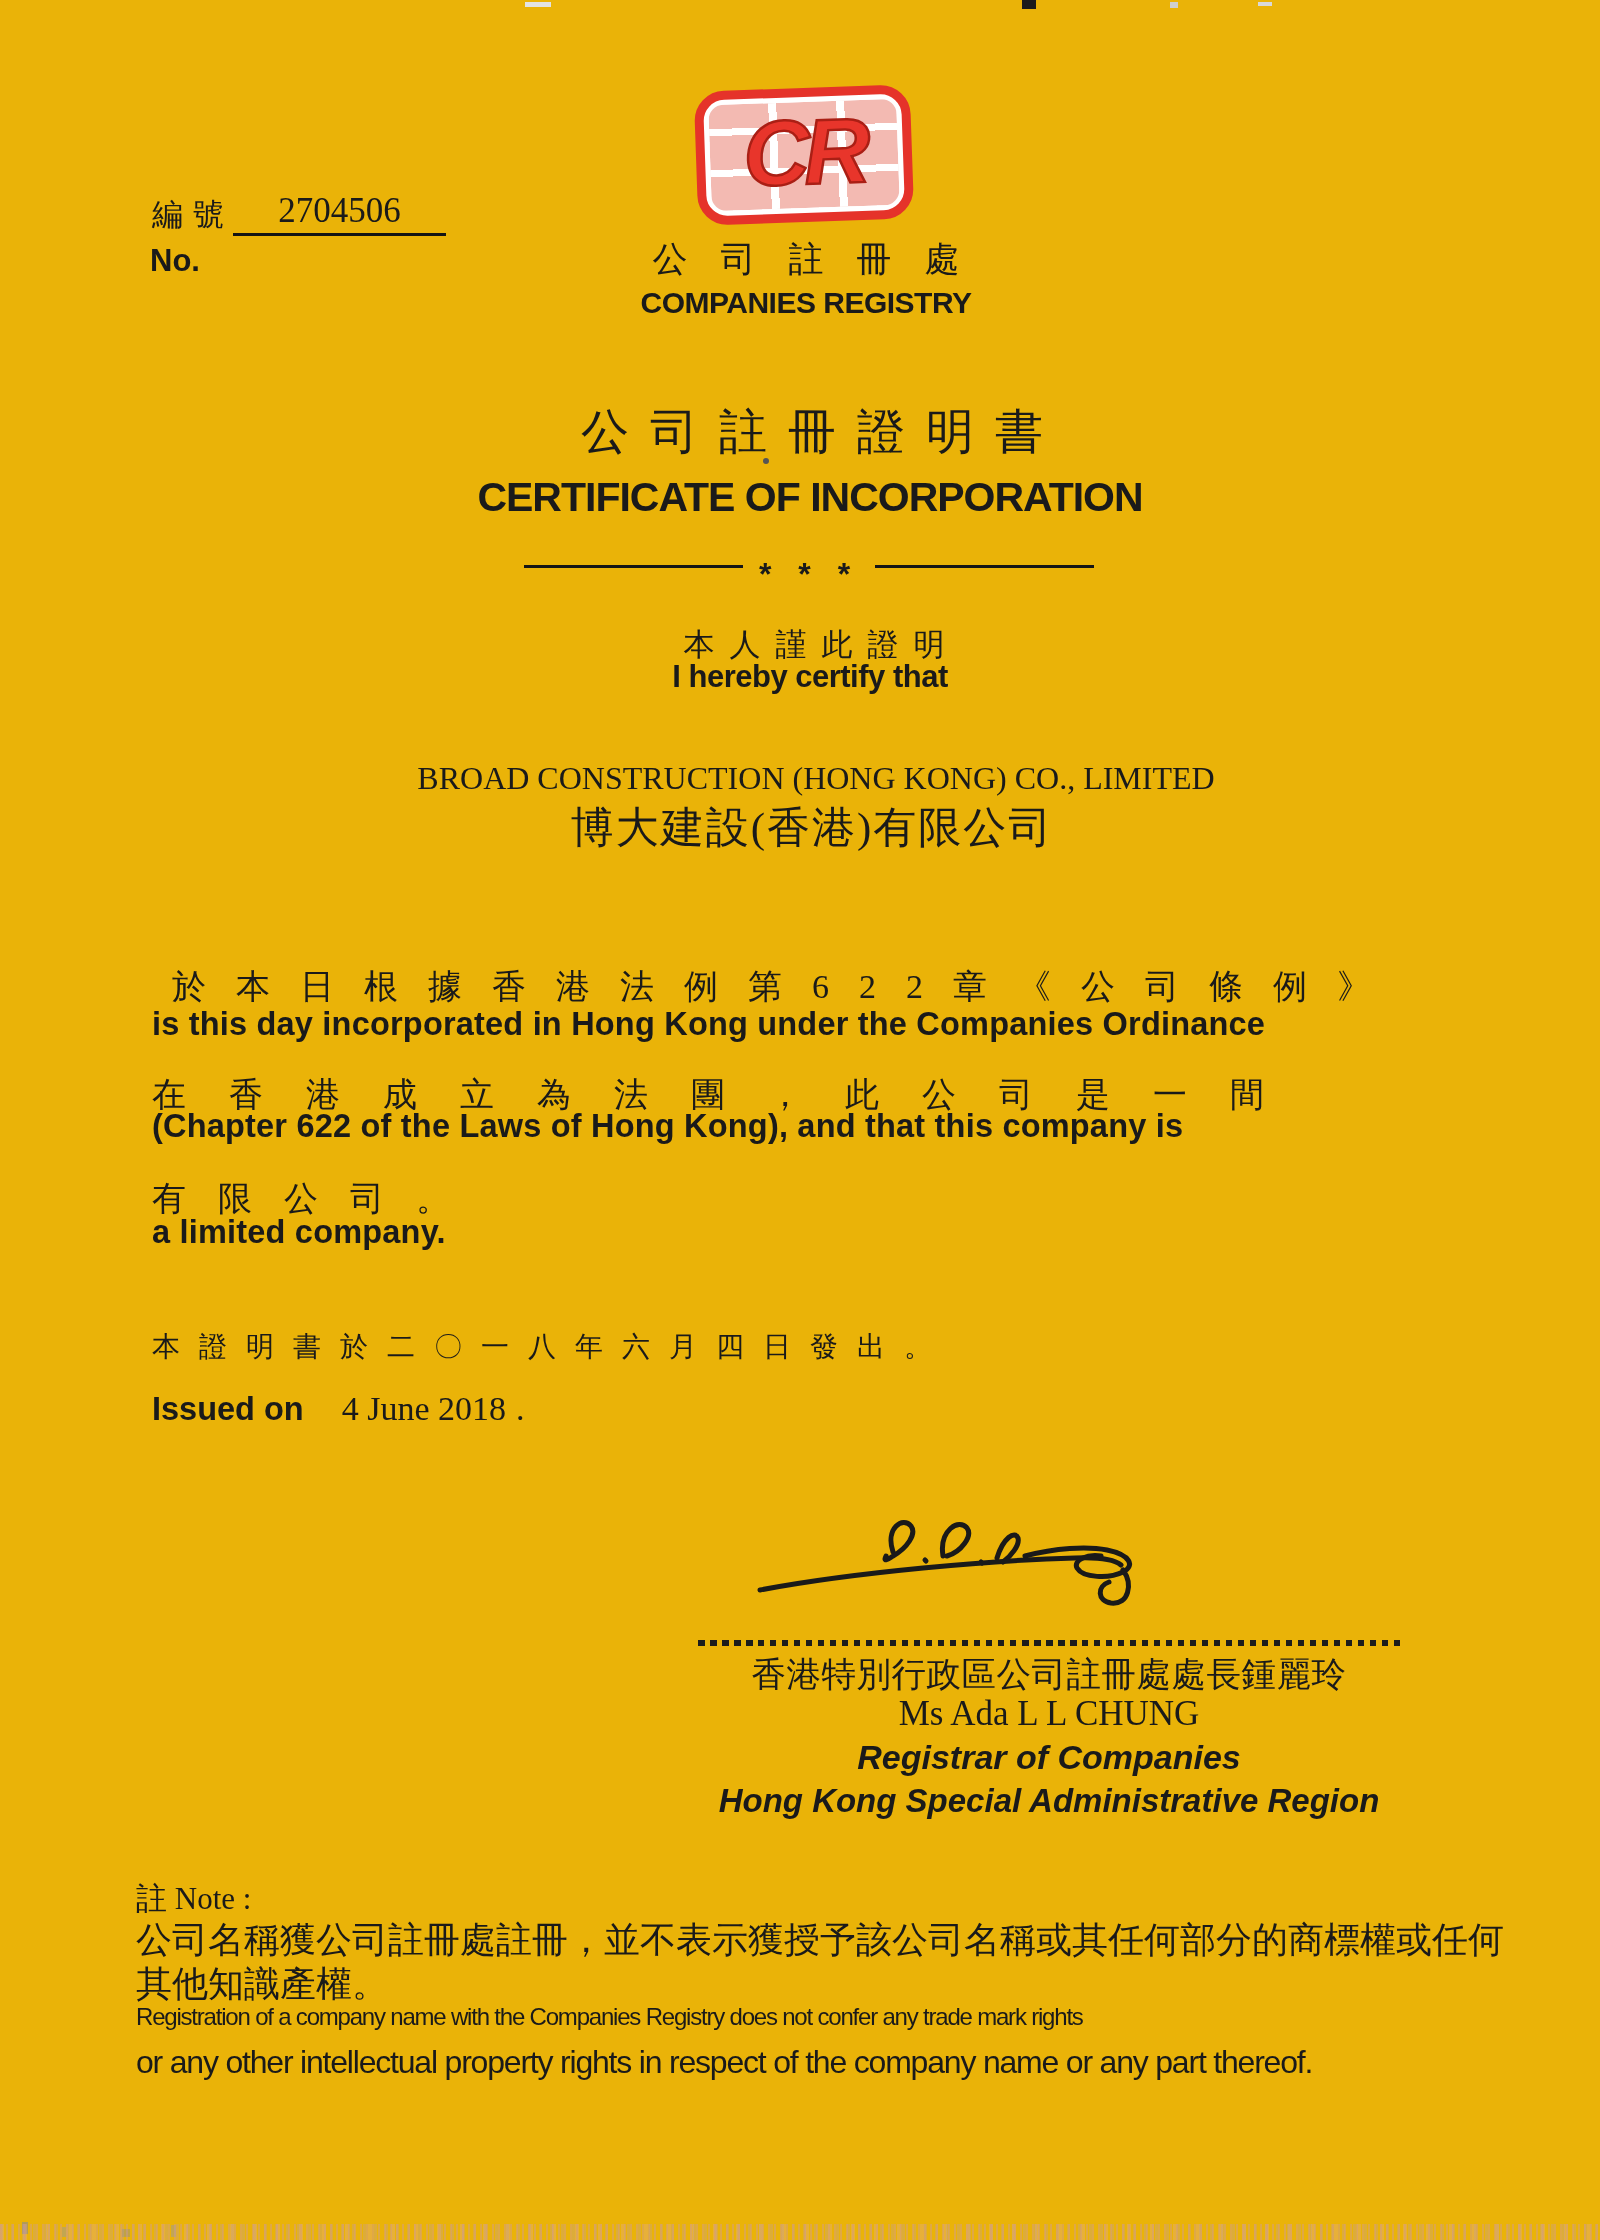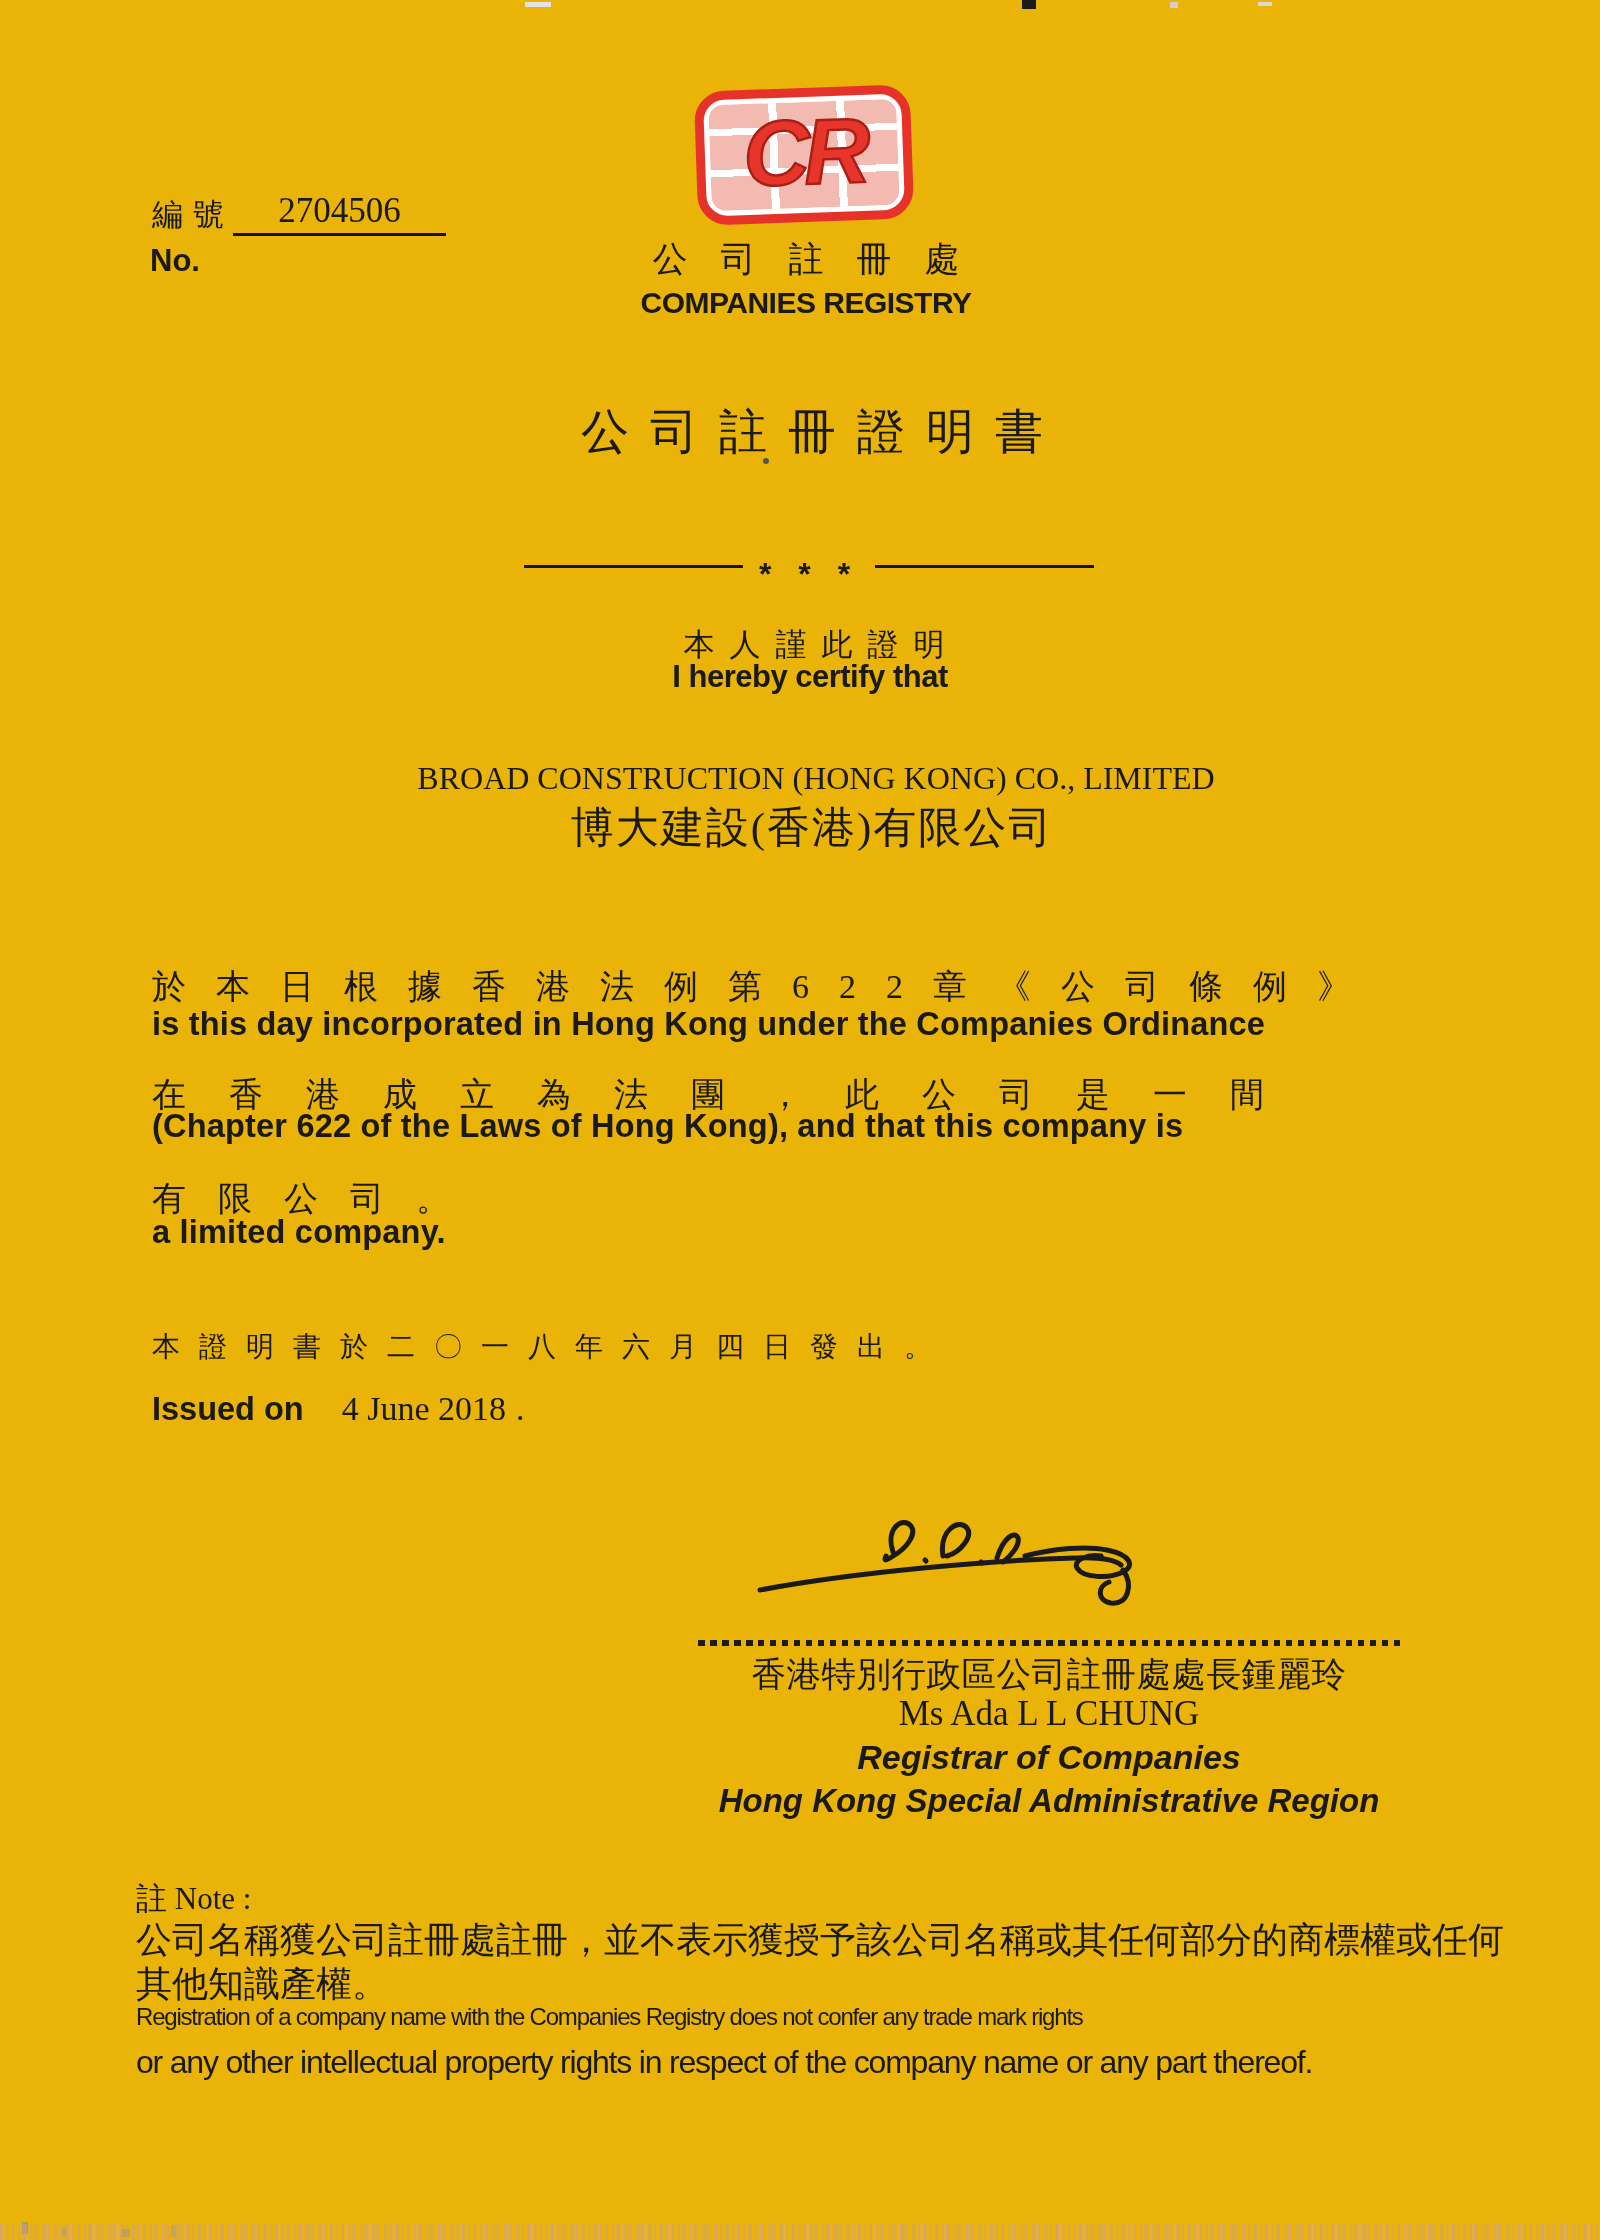--- a/index.html
+++ b/index.html
@@ -70,21 +70,21 @@
   .stars{font-weight:bold;font-size:32px;letter-spacing:9px;transform:translateY(8px);}
 
   .certify-zh{left:814px;top:624px;font-size:31px;letter-spacing:15px;padding-left:15px;}
   .certify-en{left:810px;top:659px;font-size:31px;letter-spacing:-0.5px;}
 
   .company-en{left:816px;top:760px;font-size:32px;}
   .company-zh{left:812px;top:799px;font-size:43px;letter-spacing:2px;}
 
   .p-zh{left:152px;font-size:34px;}
   .p-en{left:152px;font-size:32.5px;letter-spacing:0.2px;}
-  .p1-zh{top:964px;letter-spacing:30px;}
+  .p1-zh{top:964px;letter-spacing:30px;margin-left:20px;}
   .p1-en{top:1006px;}
   .p2-zh{top:1072px;letter-spacing:43px;}
   .p2-en{top:1108px;}
   .p3-zh{top:1176px;letter-spacing:32px;}
   .p3-en{top:1214px;}
 
   .issued-zh{top:1328px;left:152px;font-size:28px;letter-spacing:19px;}
   .issued-row{top:1390px;left:152px;display:flex;align-items:center;}
   .issued-label{font-weight:bold;font-size:32.5px;}
   .issued-date{font-family:"Liberation Serif",serif;font-size:34px;margin-left:38px;}
@@ -129,20 +129,21 @@
 
   <div class="abs logo">
     <div class="logo-inner">
       <span class="logo-cr">CR</span>
     </div>
   </div>
   <div class="abs ctr cjk registry-zh">公司註冊處</div>
   <div class="abs ctr b registry-en">COMPANIES REGISTRY</div>
 
   <div class="abs ctr cjk title-zh">公司註冊證明書</div>
+  <div class="abs ctr b title-en">CERTIFICATE OF INCORPORATION</div>
   <div class="abs divider">
     <span class="dline"></span>
     <span class="stars">* * *</span>
     <span class="dline"></span>
   </div>
 
   <div class="abs ctr cjk certify-zh">本人謹此證明</div>
   <div class="abs ctr b certify-en">I hereby certify that</div>
 
   <div class="abs ctr serif company-en">BROAD CONSTRUCTION (HONG KONG) CO., LIMITED</div>

